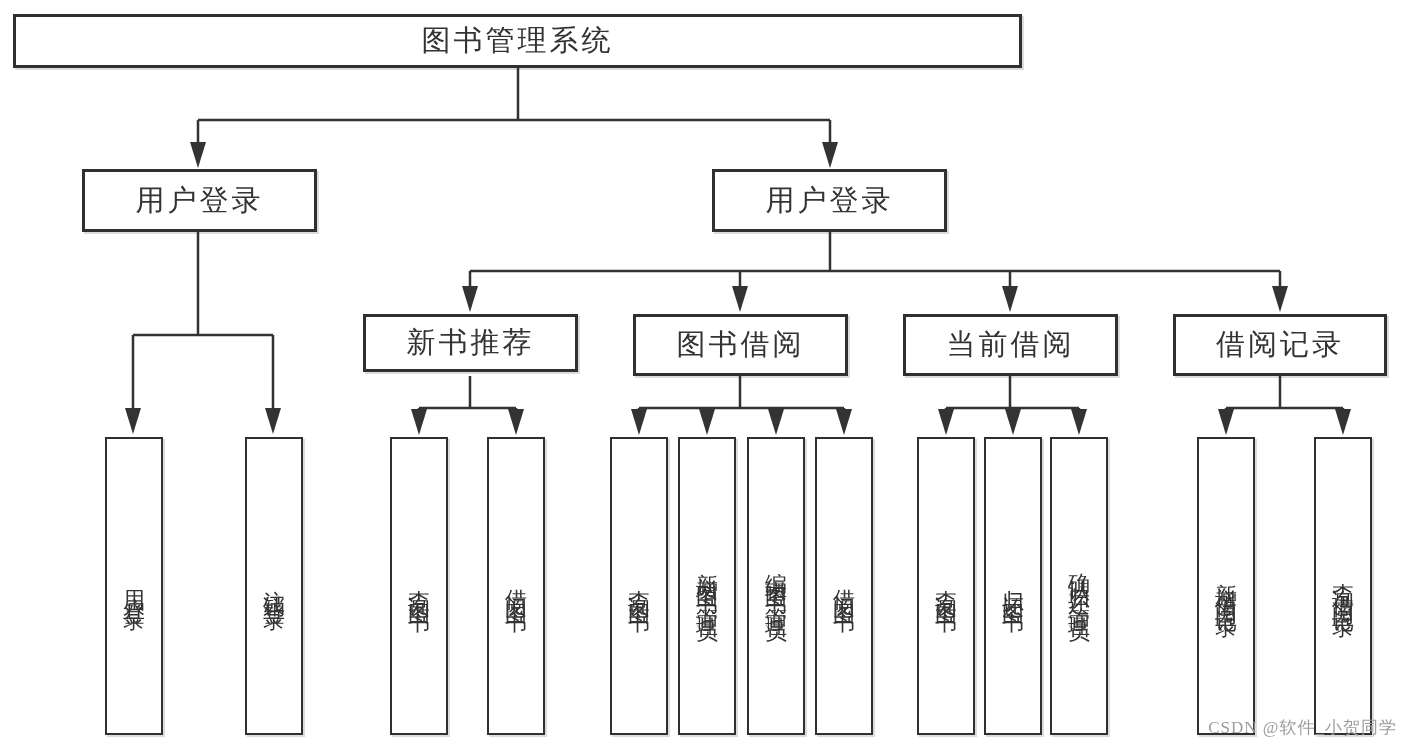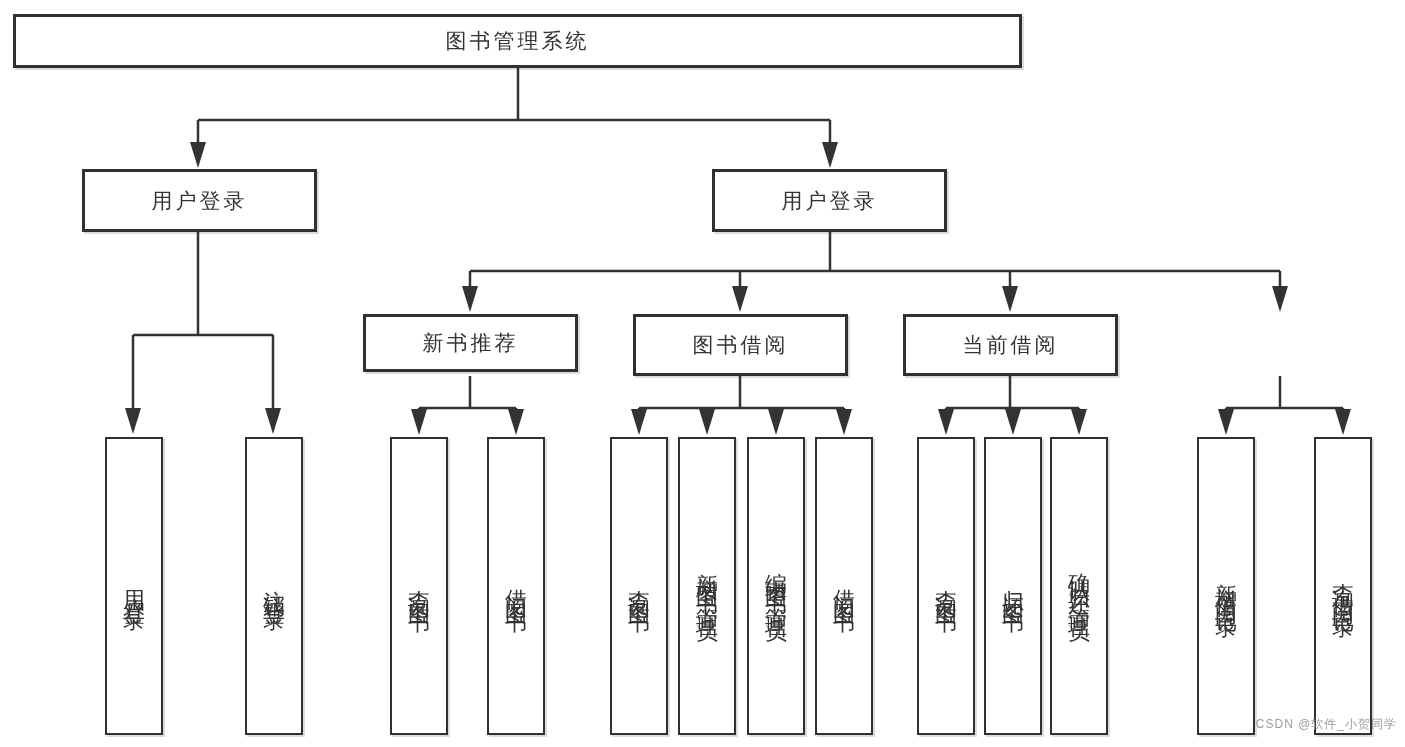--- a/index.html
+++ b/index.html
@@ -18,42 +18,43 @@
     overflow:hidden;
   }
   .wires{position:absolute;left:0;top:0;z-index:1;}
   .wire{fill:none;stroke:var(--line);stroke-width:2.5;}
   .arrow{fill:var(--line);stroke:none;}
   .node{
     position:absolute;box-sizing:border-box;z-index:2;
     border:3px solid var(--border);
     background:var(--bg);
     display:flex;align-items:center;justify-content:center;
-    font-size:21px;letter-spacing:3px;color:var(--text);
+    font-size:29px;letter-spacing:3px;color:var(--text);
     box-shadow:2px 2px 0 rgba(60,60,60,0.18);
   }
   .leaf{
     position:absolute;box-sizing:border-box;z-index:2;
     top:437px;width:58px;height:298px;
     border:2.5px solid var(--border);
     background:var(--bg);
     display:flex;align-items:center;justify-content:center;
     box-shadow:2px 2px 0 rgba(60,60,60,0.18);
   }
   .vtext{
     writing-mode:vertical-rl;
     text-orientation:mixed;
     font-size:22px;letter-spacing:7px;line-height:1.1;
     color:var(--text);white-space:nowrap;
   }
   .watermark{
     position:absolute;z-index:5;
     right:8px;top:716px;
-    font-size:12px;letter-spacing:1px;
+    font-size:17px;letter-spacing:1px;
     color:var(--watermark);
+    font-family:Liberation Serif, serif;
   }
 </style>
 </head>
 <body>
 
 <div class="stage">
 
   <svg class="wires" width="1405" height="747" viewBox="0 0 1405 747" aria-hidden="true">
     <path class="wire" d="
       M518 68 V120 M198 120 H830 M198 120 V148 M830 120 V148
@@ -99,20 +100,23 @@
 
   <div class="node" style="left:363px;top:314px;width:215px;height:58px">
     <span>新书推荐</span>
   </div>
   <div class="node" style="left:633px;top:314px;width:215px;height:62px">
     <span>图书借阅</span>
   </div>
   <div class="node" style="left:903px;top:314px;width:215px;height:62px">
     <span>当前借阅</span>
   </div>
+  <div class="node" style="left:1173px;top:314px;width:214px;height:62px">
+    <span>借阅记录</span>
+  </div>
 
   <div class="leaf" style="left:105px">
     <span class="vtext">用户登录</span>
   </div>
   <div class="leaf" style="left:245px">
     <span class="vtext">注销登录</span>
   </div>
 
   <div class="leaf" style="left:390px">
     <span class="vtext">查询图书</span>

